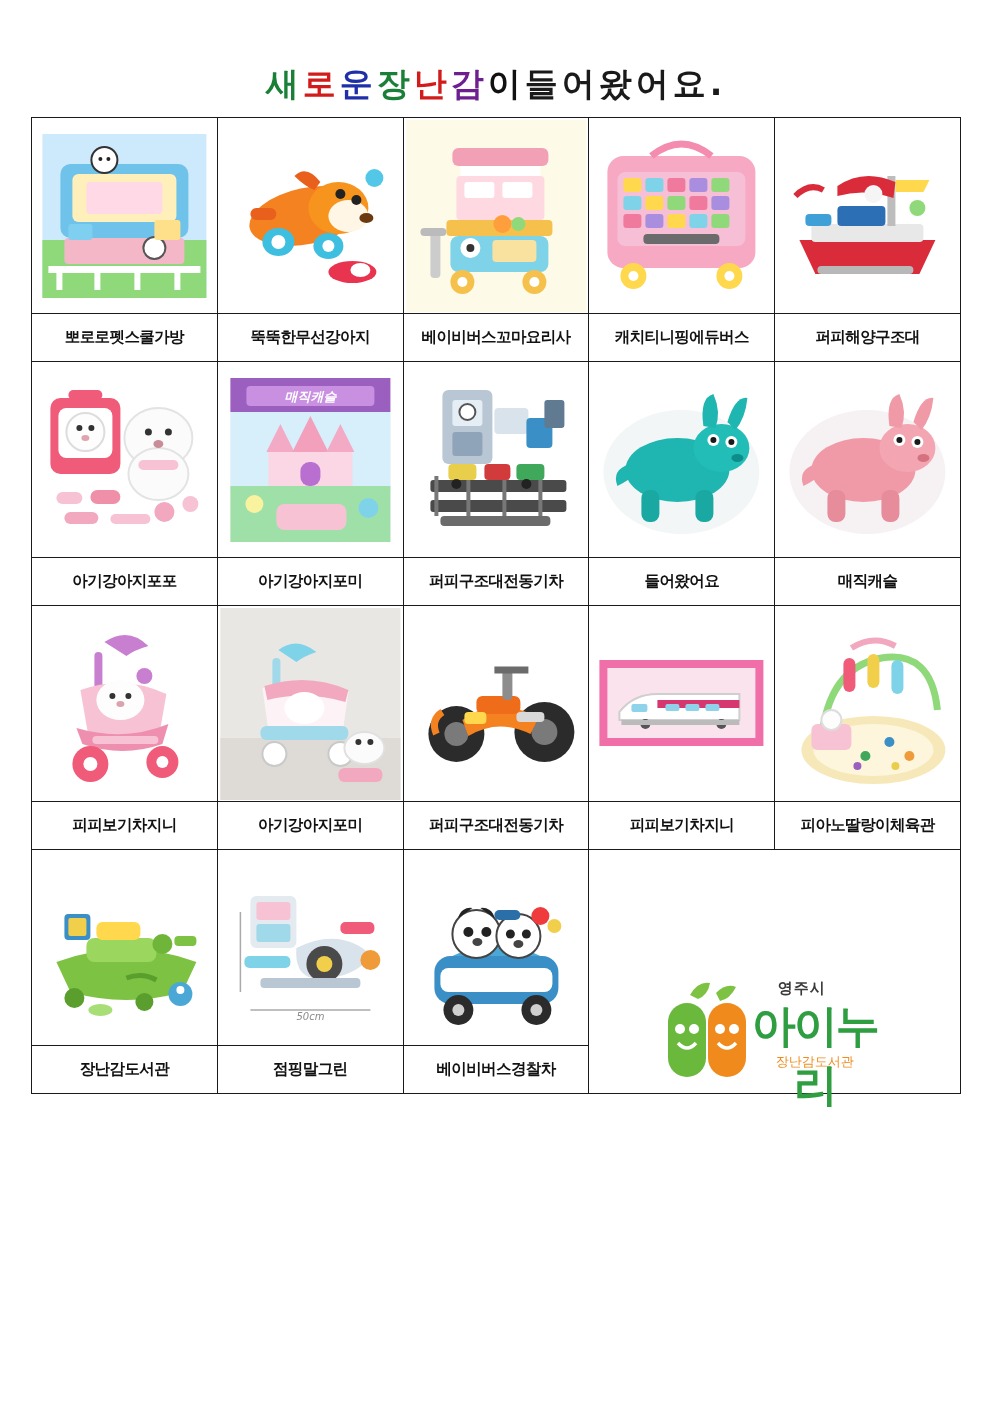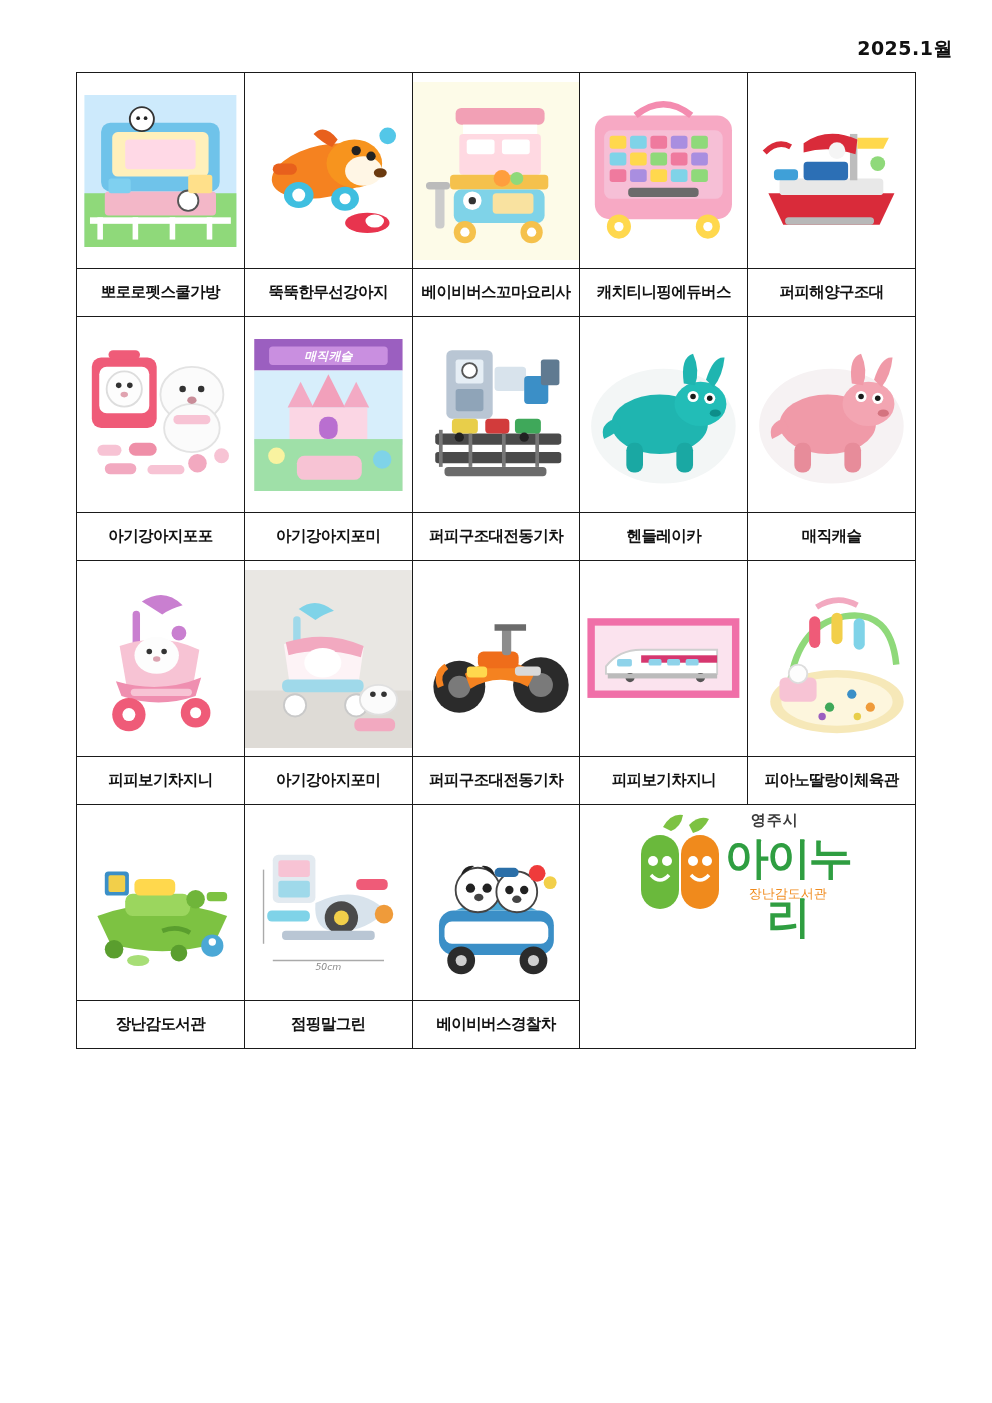--- a/index.html
+++ b/index.html
@@ -50,21 +50,21 @@
   .date-text {
     font-family: "DejaVu Sans", sans-serif;
     font-size: 19px;
     font-weight: bold;
     color: #111;
     letter-spacing: 0.5px;
   }
 
   
   .grid {
-    width: 840px;
+    width: 930px;
     margin: 10px auto 0 auto;
     border-collapse: collapse;
     table-layout: fixed;
   }
   .grid td {
     border: 1px solid #1a1a1a;
     padding: 0;
     vertical-align: middle;
     text-align: center;
   }
@@ -90,21 +90,21 @@
   .thumb svg { display: block; width: 100%; height: 100%; }
 
   
   td.logo-cell {
     height: 244px;
   }
   .logo-box {
     width: 100%;
     height: 100%;
     display: flex;
-    align-items: flex-start;
+    align-items: flex-end;
     justify-content: center;
   }
   .logo-inner { position: relative; width: 230px; height: 120px; }
   .logo-city {
     position: absolute; top: 6px; left: 118px;
     font-family: "DejaVu Sans", sans-serif;
     font-size: 15px; font-weight: bold; color: #3a3a3a;
     letter-spacing: 1px;
   }
   .logo-main {
@@ -118,24 +118,26 @@
     font-family: "DejaVu Sans", sans-serif;
     font-size: 13px; font-weight: normal; color: #f08a1c;
     letter-spacing: 0px;
   }
 </style>
 </head>
 <body>
 
 <div class="page">
 
-
-  <div class="date-row">
-    <span class="date-text">2025.1월</span>
+  <div class="title-wrap">
+    <div class="title">
+      <span class="t-green">새</span><span class="t-red">로</span><span class="t-blue">운</span><span class="t-black"> </span><span class="t-green">장</span><span class="t-red">난</span><span class="t-purple">감</span><span class="t-black">이</span><span class="t-black"> </span><span class="t-dark">들어왔어요.</span>
+    </div>
   </div>
+
 
   <table class="grid">
 
     <tbody>
         <tr>
       <td class="img-cell">
         <div class="thumb">
           <svg viewBox="0 0 180 192" preserveAspectRatio="xMidYMid meet">
             <rect x="8" y="14" width="164" height="164" fill="#cdeafc"></rect>
             <rect x="8" y="120" width="164" height="58" fill="#8fd97a"></rect>
@@ -393,21 +395,21 @@
       <td class="label-cell">
             <div class="label">아기강아지포포</div>
           </td>
       <td class="label-cell">
             <div class="label">아기강아지포미</div>
           </td>
       <td class="label-cell">
             <div class="label">퍼피구조대전동기차</div>
           </td>
       <td class="label-cell">
-            <div class="label">헨들레이카</div>
+            <div class="label">들어왔어요</div>
           </td>
       <td class="label-cell">
             <div class="label">매직캐슬</div>
           </td>
     </tr>
 
     <tr>
       <td class="img-cell">
         <div class="thumb">
           <svg viewBox="0 0 180 192" preserveAspectRatio="xMidYMid meet">

